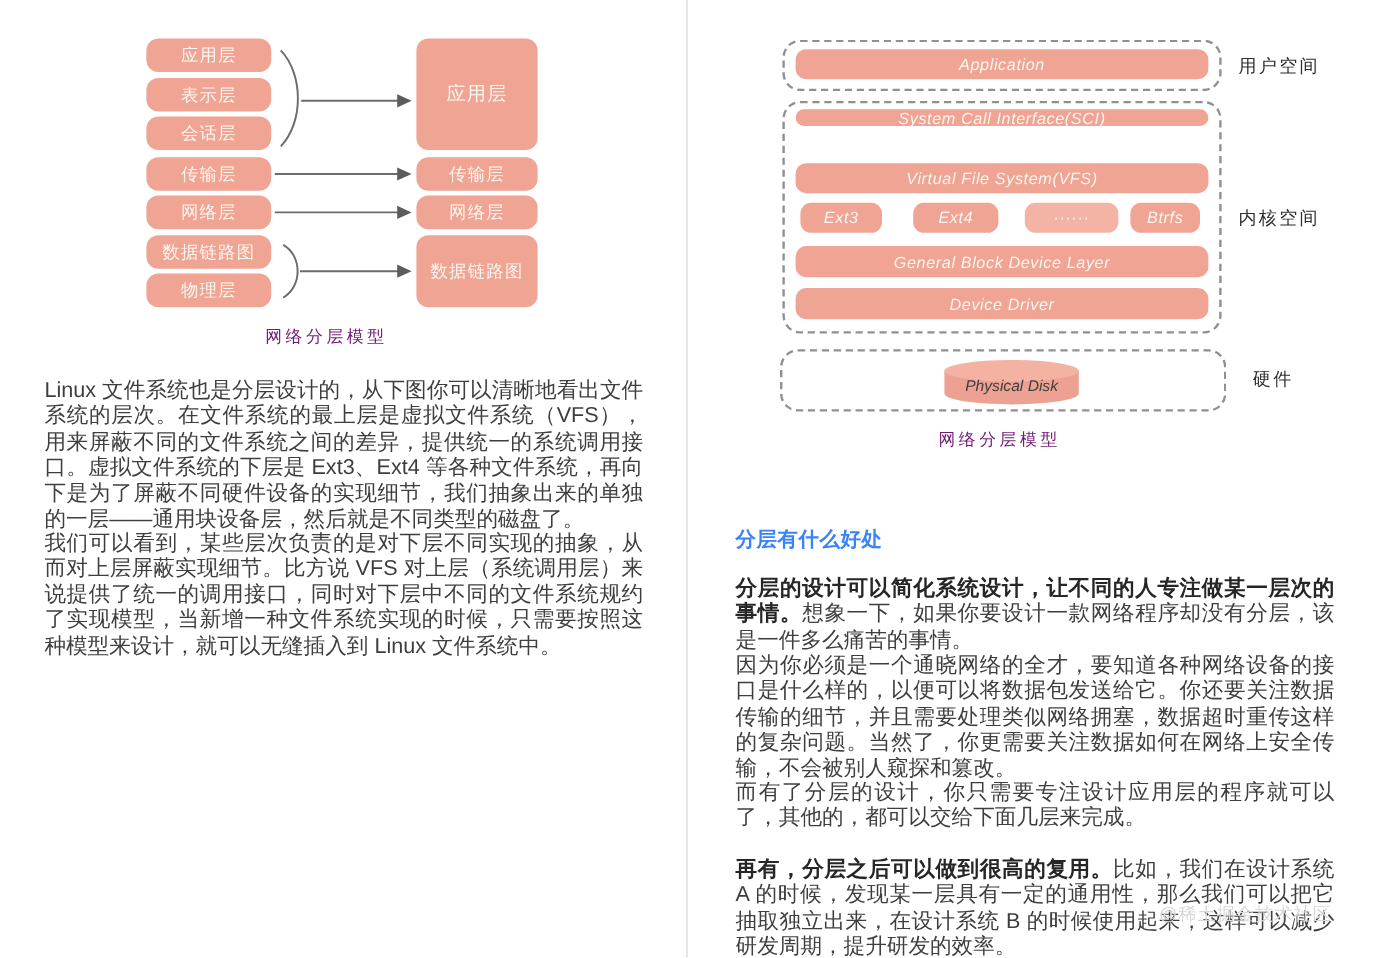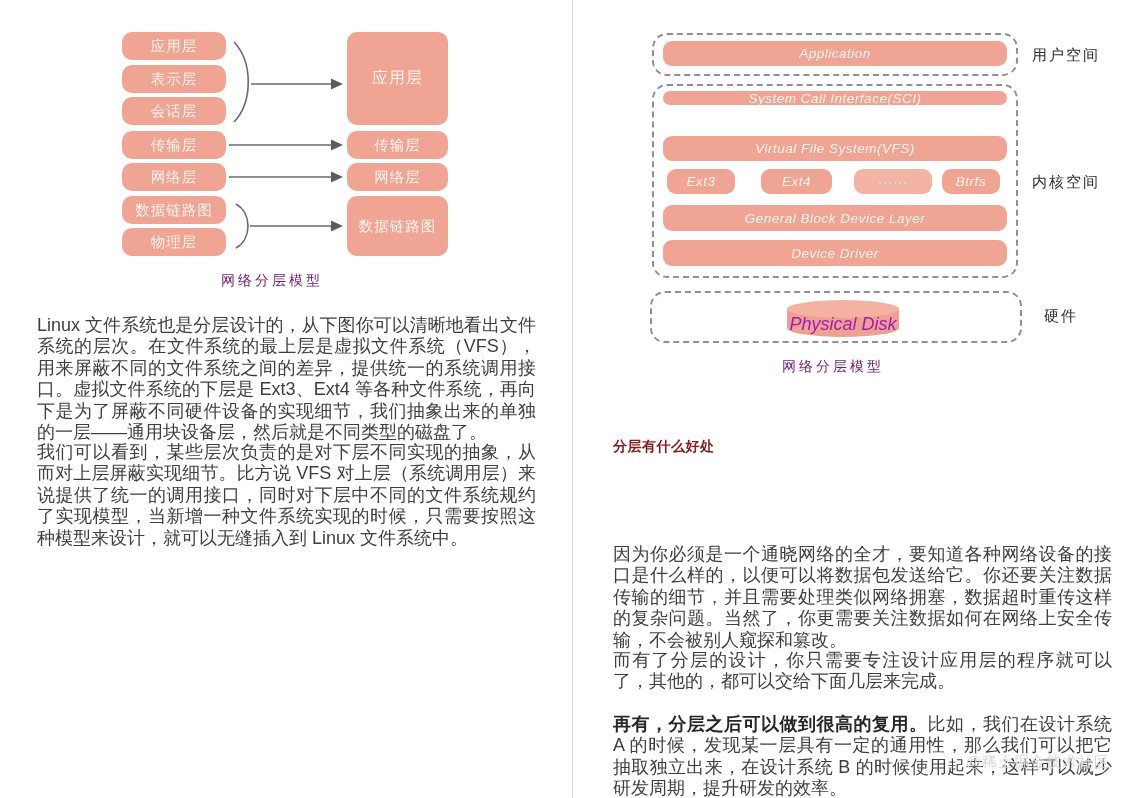--- a/index.html
+++ b/index.html
@@ -26,24 +26,24 @@
   .zone-label{position:absolute;font-size:15px;color:#2d2d2d;letter-spacing:2px;white-space:nowrap;}
   .caption{position:absolute;color:#701a75;font-size:14px;letter-spacing:3px;text-align:center;}
   svg{position:absolute;overflow:visible;}
 
   
   .para{
     position:absolute;width:499px;font-size:18px;line-height:21.4px;color:#3e3e3e;
     text-align:justify;
   }
   .para .bold{font-weight:bold;color:#262626;}
-  .heading{position:absolute;font-size:14px;font-weight:bold;color:#7f1d1d;letter-spacing:.5px;}
+  .heading{position:absolute;font-size:17px;font-weight:bold;color:#3b82f6;letter-spacing:.5px;}
   .watermark{position:absolute;left:613px;width:497px;text-align:right;font-size:15px;color:#d8d8d8;letter-spacing:1px;}
   .disk-label{
-    position:absolute;color:#a21caf;font-size:18px;font-style:italic;text-align:center;
+    position:absolute;color:#404040;font-size:13px;font-style:italic;text-align:center;
   }
 </style>
 </head>
 <body>
 
 <div class="canvas">
   <div class="divider"></div>
 
   <div>
     <div class="nbox" style="top:32px">应用层</div>
@@ -100,18 +100,19 @@
       <path d="M2 11 L2 30 A 56 9 0 0 0 114 30 L114 11" fill="#eda192"></path>
       <ellipse cx="58" cy="11" rx="56" ry="9" fill="#f3b2a2"></ellipse>
     </svg>
     <div class="disk-label" style="left:785px;top:314px;width:116px">Physical Disk</div>
     <div class="zone-label" style="left:1044px;top:307px">硬件</div>
 
     <div class="caption" style="left:683px;top:358px;width:300px">网络分层模型</div>
   </div>
 
   <div class="heading" style="left:613px;top:438px">分层有什么好处</div>
+  <div class="para" style="left:613px;top:480px"><span class="bold">分层的设计可以简化系统设计，让不同的人专注做某一层次的事情。</span><span>想象一下，如果你要设计一款网络程序却没有分层，该是一件多么痛苦的事情。</span></div>
   <div class="para" style="left:613px;top:544px">因为你必须是一个通晓网络的全才，要知道各种网络设备的接口是什么样的，以便可以将数据包发送给它。你还要关注数据传输的细节，并且需要处理类似网络拥塞，数据超时重传这样的复杂问题。当然了，你更需要关注数据如何在网络上安全传输，不会被别人窥探和篡改。</div>
   <div class="para" style="left:613px;top:650px">而有了分层的设计，你只需要专注设计应用层的程序就可以了，其他的，都可以交给下面几层来完成。</div>
   <div class="para" style="left:613px;top:714px"><span class="bold">再有，分层之后可以做到很高的复用。</span><span>比如，我们在设计系统 A 的时候，发现某一层具有一定的通用性，那么我们可以把它抽取独立出来，在设计系统 B 的时候使用起来，这样可以减少研发周期，提升研发的效率。</span></div>
 
   <div class="watermark" style="top:753px">@稀土掘金技术社区</div>
 </div>
 
 </body></html>

